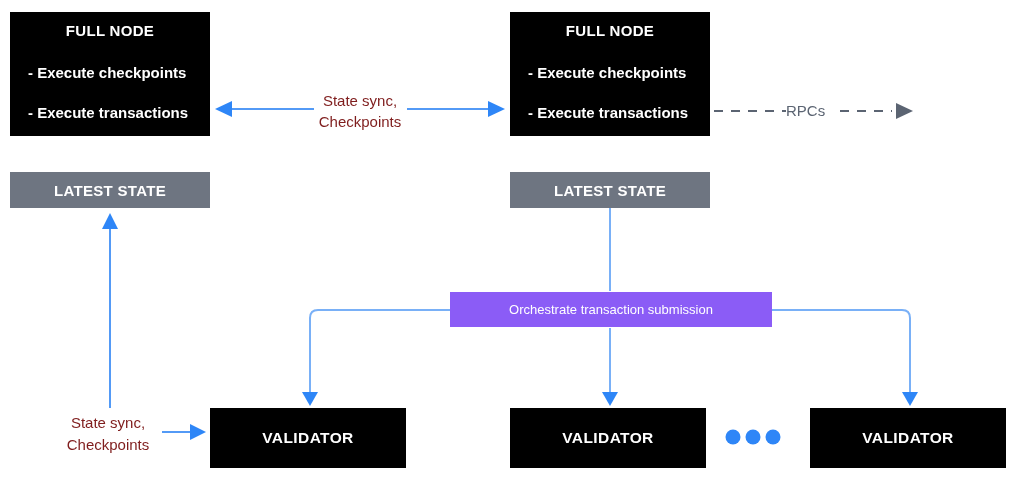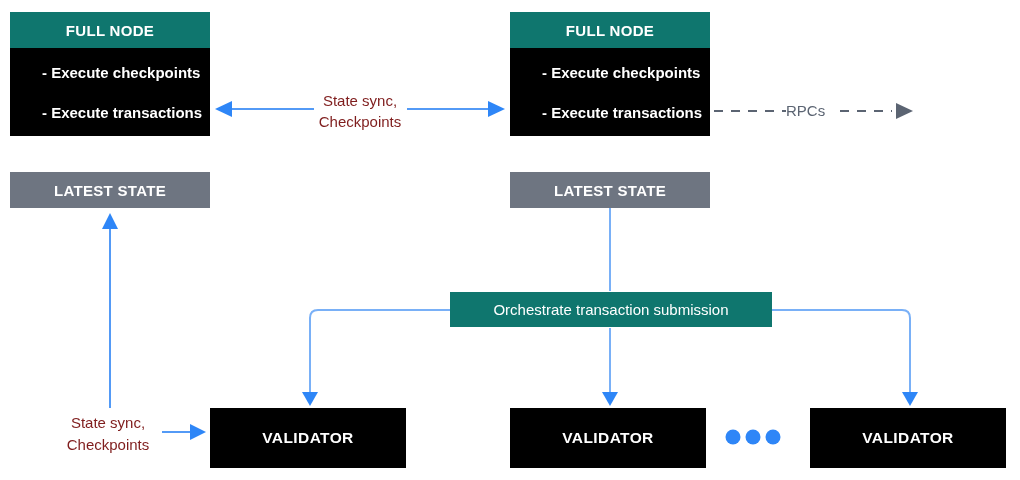--- a/index.html
+++ b/index.html
@@ -18,54 +18,54 @@
     pointer-events:none;
   }
   
   .full-node{
     position:absolute;
     width:200px;height:196px;
     display:flex;flex-direction:column;
   }
   .full-node .hdr{
     height:36px;flex:0 0 36px;
-    background:#0f766e;
+    background:#000000;
     color:#ffffff;
     font-size:15px;font-weight:bold;
     display:flex;align-items:center;justify-content:center;
     letter-spacing:.3px;
   }
   .full-node .body{
     flex:1 1 auto;
     background:#000000;
     color:#ffffff;
     display:flex;flex-direction:column;justify-content:center;
     gap:23px;
-    padding-left:32px;
+    padding-left:18px;
     font-size:15px;font-weight:600;
   }
   .full-node .ftr{
     height:36px;flex:0 0 36px;
     background:#6e7581;
     color:#ffffff;
     font-size:15px;font-weight:bold;
     display:flex;align-items:center;justify-content:center;
     letter-spacing:.3px;
     margin-top:36px;
   }
   #node1{left:10px;top:12px;}
   #node2{left:510px;top:12px;}
 
   .orchestrate{
     position:absolute;
     left:450px;top:292px;
     width:322px;height:35px;
-    background:#0f766e;
+    background:#8b5cf6;
     color:#ffffff;
-    font-size:15px;
+    font-size:13px;
     display:flex;align-items:center;justify-content:center;
   }
   .validator{
     position:absolute;
     top:408px;
     width:196px;height:60px;
     background:#000000;
     color:#ffffff;
     font-size:15.5px;font-weight:bold;
     letter-spacing:.4px;

